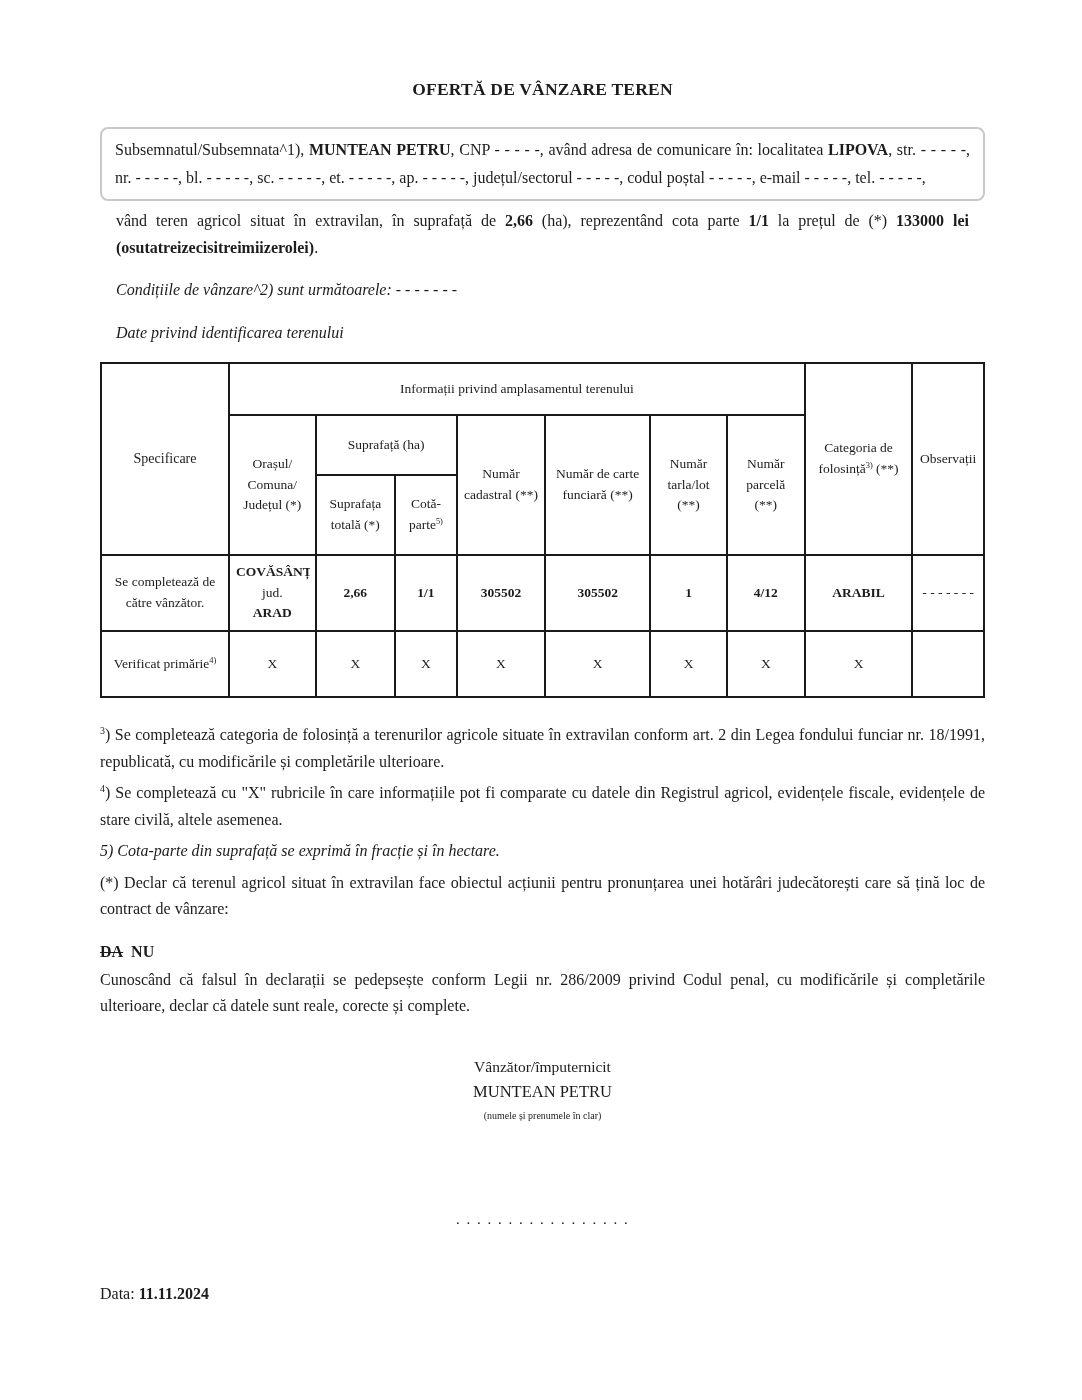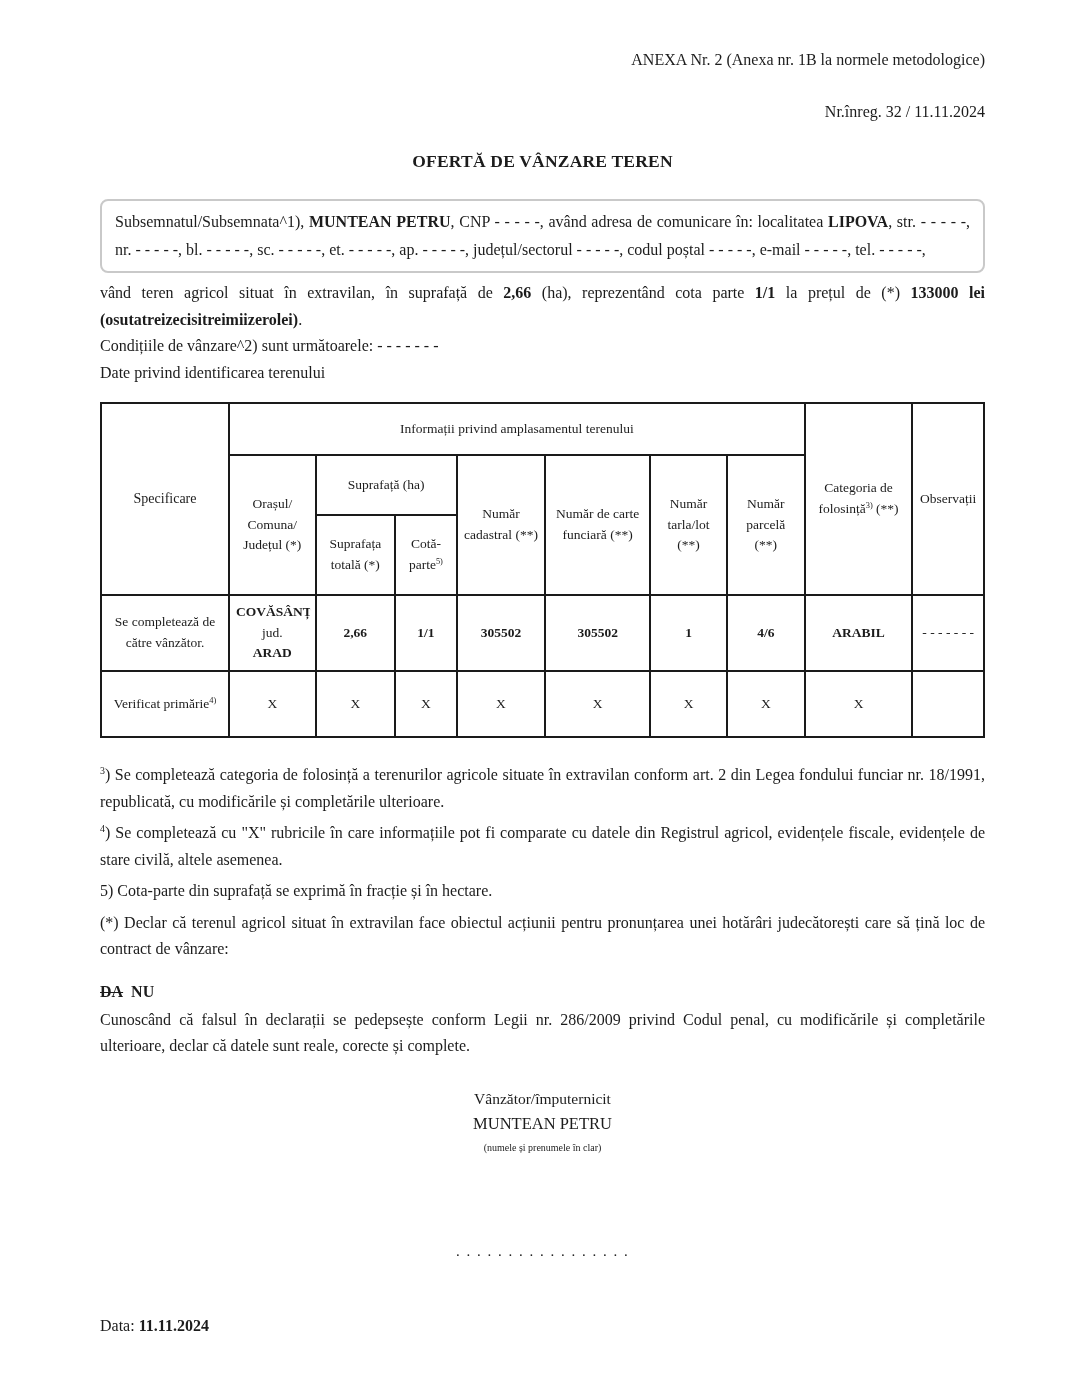--- a/index.html
+++ b/index.html
@@ -22,23 +22,23 @@
     margin:29px 0 27px 0;
     letter-spacing:0.2px;
   }
   .intro-box {
     border:2px solid #c9c9c9;
     border-radius:8px;
     padding:7px 13px;
     line-height:28px;
     text-align:justify;
   }
-  .para { margin:0; line-height:26.5px; text-align:justify; }
+  .para { margin:16px; line-height:26.5px; text-align:justify; }
   .sale-para { margin-top:7px; }
-  .plain { text-align:left; }
+  .plain { text-align:left;font-style:italic; }
 
   table.land-table {
     width:100%;
     border-collapse:collapse;
     table-layout:fixed;
     margin-top:16px;
   }
   table.land-table td {
     border:2.5px solid #1a1a1a;
     text-align:center;
@@ -56,37 +56,33 @@
   td.left-cell { text-align:left; padding-left:9px; }
   td.val-cell { font-weight:700; font-size:14px; }
   td.dash-cell { font-weight:400; font-size:13px; }
   td.x-cell { font-size:19px; }
   td.loc-cell { font-size:14px; line-height:1.6;border-radius:27px; }
   sup { font-size:0.62em; line-height:0; }
 
   .fnotes { margin-top:24px; }
   .fnote { margin:0 0 5px 0; line-height:26.5px; text-align:justify; }
   .danu { margin:16px 0 2px 0; line-height:26px; font-weight:700; }
-  .sig-block { text-align:center; margin-top:26px; }
+  .sig-block { text-align:center; margin-top:34px; }
   .sig-role { line-height:25px; font-size:15.5px; }
   .sig-name { line-height:25px; font-size:16.5px; }
   .sig-hint { line-height:23px; font-size:10px; }
   .dotted-line { text-align:center; margin-top:84px; letter-spacing:1.5px; font-size:15px; }
   .date-line { margin-top:57px; }
   .date-line b { font-weight:700; }
 </style>
 </head>
 <body>
 
 <div class="page">
 
-  <div class="header-right">
-    <p class="annex-line">ANEXA Nr. 2 (Anexa nr. 1B la normele metodologice)</p>
-    <p class="reg-line">Nr.înreg. 32 / 11.11.2024</p>
-  </div>
 
   <h1 class="doc-title">OFERTĂ DE VÂNZARE TEREN</h1>
 
   <div class="intro-box">
     <span><span>Subsemnatul/Subsemnata^1), </span><span style="font-weight: 700;">MUNTEAN PETRU</span><span>, CNP - - - - -, având adresa de comunicare în: localitatea </span><span style="font-weight: 700;">LIPOVA</span><span>, str. - - - - -, nr. - - - - -, bl. - - - - -, sc. - - - - -, et. - - - - -, ap. - - - - -, județul/sectorul - - - - -, codul poștal - - - - -, e-mail - - - - -, tel. - - - - -,</span></span>
   </div>
 
   <p class="para sale-para"><span>vând teren agricol situat în extravilan, în suprafață de </span><span style="font-weight: 700;">2,66</span><span> (ha), reprezentând cota parte </span><span style="font-weight: 700;">1/1</span><span> la prețul de (*) </span><span style="font-weight: 700;">133000 lei</span><span> </span><span style="font-weight: 700;">(osutatreizecisitreimiizerolei)</span><span>.</span></p>
   <p class="para plain">Condițiile de vânzare^2) sunt următoarele: - - - - - - -</p>
   <p class="para plain">Date privind identificarea terenului</p>
@@ -124,21 +120,21 @@
         <td class="left-cell"><span>Cotă-parte</span><sup>5)</sup></td>
       </tr>
       <tr class="drow1">
         <td>Se completează de către vânzător.</td>
         <td class="loc-cell"><span style="font-weight: 700;">COVĂSÂNȚ</span><br><span>jud.</span><br><span style="font-weight: 700;">ARAD</span></td>
         <td class="val-cell">2,66</td>
         <td class="val-cell">1/1</td>
         <td class="val-cell">305502</td>
         <td class="val-cell">305502</td>
         <td class="val-cell">1</td>
-        <td class="val-cell">4/6</td>
+        <td class="val-cell">4/12</td>
         <td class="val-cell">ARABIL</td>
         <td class="dash-cell">- - - - - - -</td>
       </tr>
       <tr class="drow2">
         <td><span>Verificat primărie</span><sup>4)</sup></td>
         <td class="x-cell">X</td>
         <td class="x-cell">X</td>
         <td class="x-cell">X</td>
         <td class="x-cell">X</td>
         <td class="x-cell">X</td>

